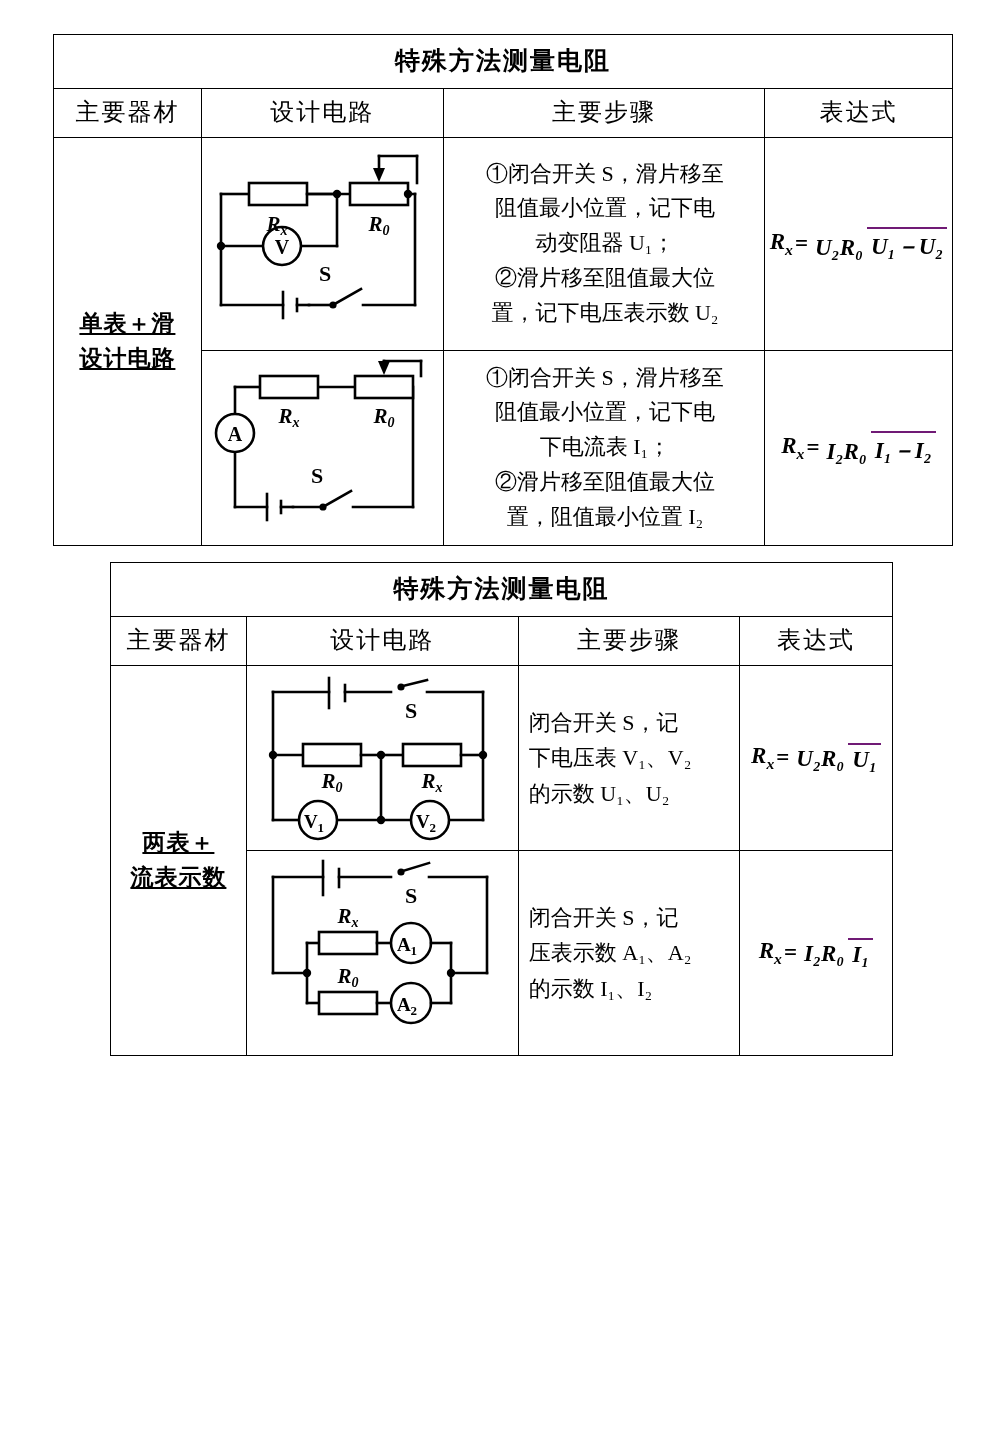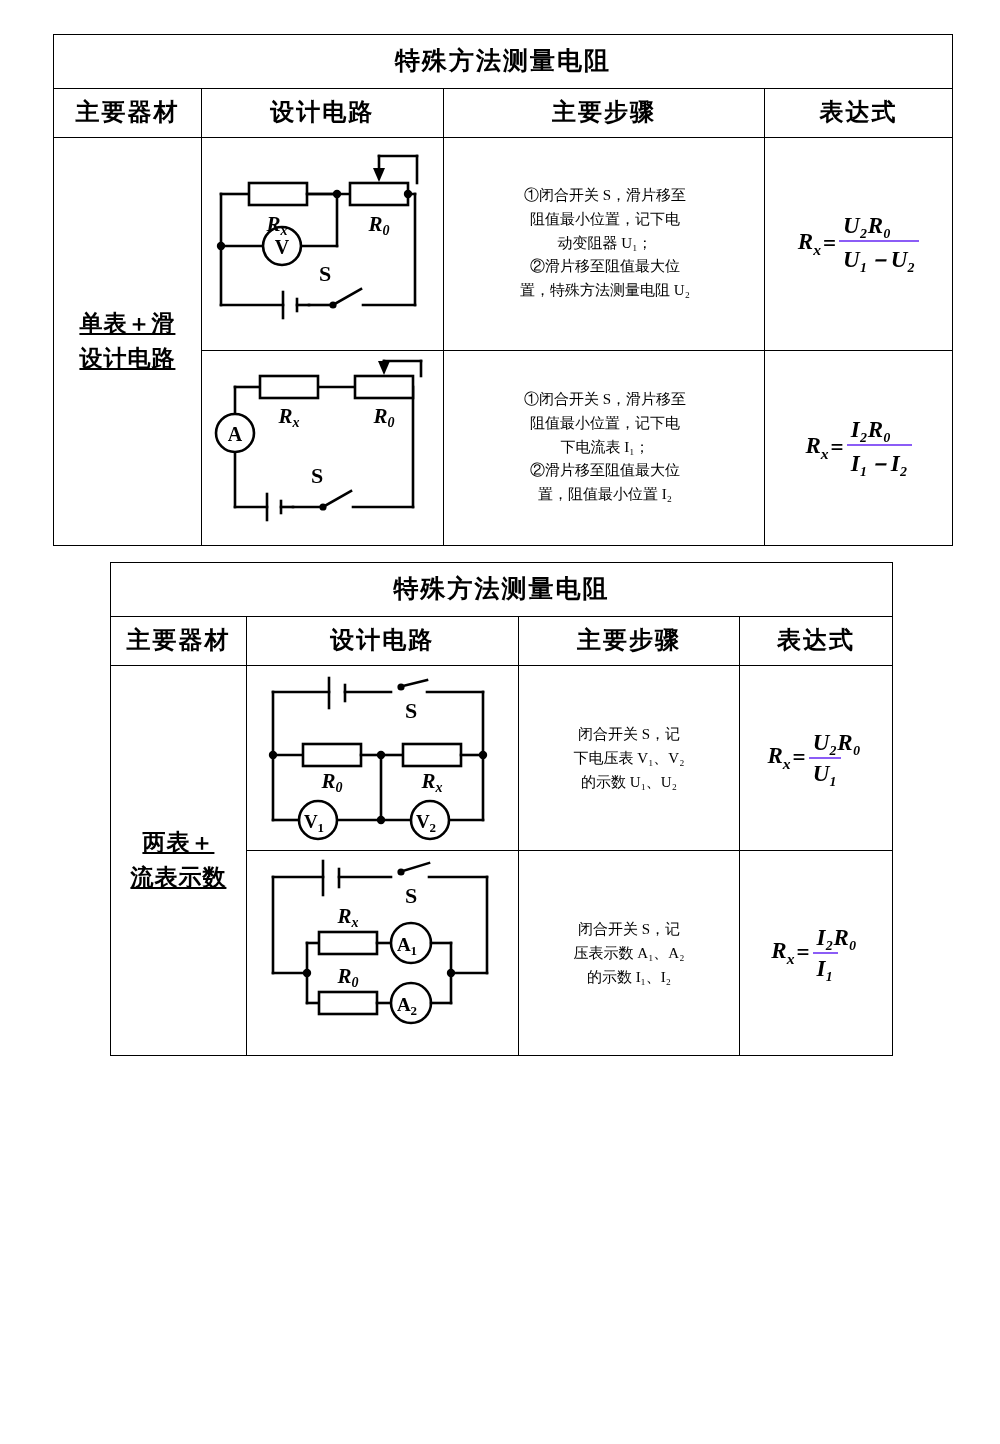--- a/index.html
+++ b/index.html
@@ -28,59 +28,59 @@
 
   .tbl-title {
     font-size: 25px;
     font-weight: 600;
     letter-spacing: 2px;
     padding: 9px 0 11px 0 !important;
     font-family: "Liberation Serif", "DejaVu Serif", serif;
   }
   .col-head {
     font-size: 24px;
-    font-weight: 700;
+    font-weight: 400;
     letter-spacing: 2px;
     padding: 7px 0 9px 0 !important;
   }
 
   .equip {
     font-size: 23px;
     font-weight: 600;
     line-height: 1.5;
     letter-spacing: 1px;
   }
   .equip .ln { display: block; white-space: nowrap; text-decoration: underline; }
 
   .steps {
-    font-size: 15px;
+    font-size: 22px;
     line-height: 1.58;
     text-align: left;
     padding: 5px 7px 6px 9px !important;
     font-weight: 500;
   }
-  .steps.ctr { text-align: center; padding: 6px 10px !important; line-height: 1.62; }
+  .steps.ctr { text-align: left; padding: 6px 10px !important; line-height: 1.62; }
   .steps .ln { display: block; }
   sub { font-size: 0.68em; }
 
   
   .fml {
     display: inline-flex;
     align-items: center;
     justify-content: center;
     font-size: 23px;
     font-weight: bold;
     font-style: italic;
     font-family: "Liberation Serif", "DejaVu Serif", serif;
     white-space: nowrap;
   }
   .fml .eq { margin: 0 3px 0 2px; font-style: normal; }
-  .frac { display: inline-flex; flex-direction: column; align-items: flex-start; vertical-align: middle; }
+  .frac { display: inline-flex; flex-direction: row; align-items: flex-end; vertical-align: middle; }
   .frac .num { padding: 0 4px 1px 4px; }
-  .frac .den { padding: 2px 4px 0 4px; border-top: 2px solid #8b5cf6; }
+  .frac .den { padding: 2px 4px 0 4px; border-top: 2px solid #701a75; }
 
   
   .ckt { padding: 4px 0 !important; }
   .ckt svg { display: block; margin: 0 auto; }
 </style>
 </head>
 <body>
 
 <div class="page">
 
@@ -153,21 +153,21 @@
           <text x="77" y="112" font-family="Liberation Serif, serif" font-size="20" font-weight="bold" text-anchor="middle">V</text>
           <text x="120" y="139" font-family="Liberation Serif, serif" font-size="22" font-weight="bold" text-anchor="middle">S</text>
         </svg>
       </td>
 
       <td class="steps">
         <span class="ln">①闭合开关 S，滑片移至</span>
         <span class="ln">阻值最小位置，记下电</span>
         <span class="ln">动变阻器 U₁；</span>
         <span class="ln">②滑片移至阻值最大位</span>
-        <span class="ln">置，特殊方法测量电阻 U₂</span>
+        <span class="ln">置，记下电压表示数 U₂</span>
       </td>
 
       <td>
         <span class="fml">
           <span><span>R</span><sub>x</sub></span>
           <span class="eq">=</span>
           <span class="frac">
             <span class="num">U₂R₀</span>
             <span class="den">U₁－U₂</span>
           </span>

